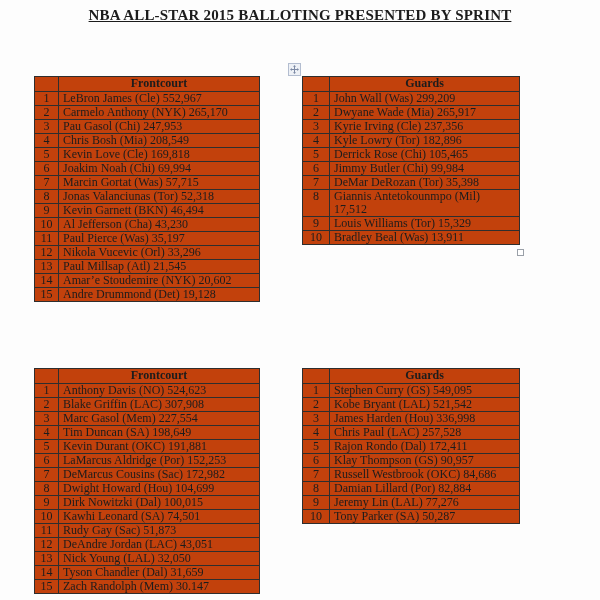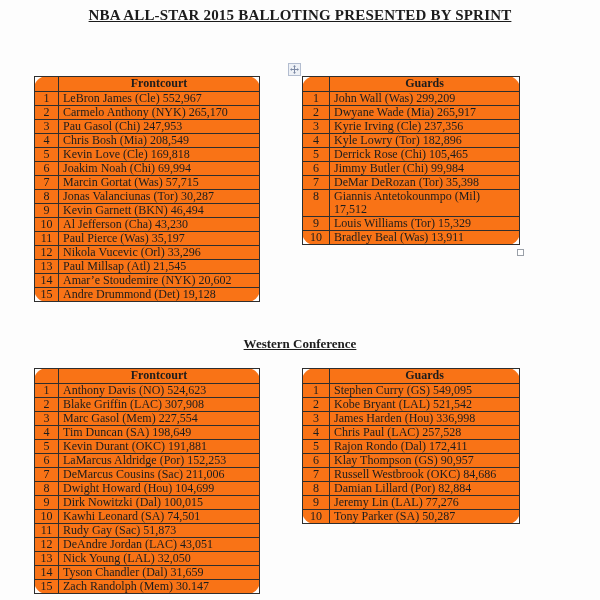--- a/index.html
+++ b/index.html
@@ -28,22 +28,21 @@
     font-size: 13px; font-weight: bold;
     text-decoration: underline;
   }
   .heading-east { top: 40px; }
   .heading-west { top: 336px; }
 
   table.ballot-table {
     position: absolute;
     border-collapse: collapse;
     table-layout: fixed;
-    background: #f97316;
-    border-radius: 13px;
+    background: #c2410c;
   }
   .ballot-table th, .ballot-table td {
     border: 1px solid #2e2e2e;
     font-size: 12px;
     line-height: 13px;
     vertical-align: top;
     overflow: hidden;
   }
   .ballot-table th {
     font-weight: bold;
@@ -122,21 +121,21 @@
         <tr>
           <td class="rank">6</td>
           <td class="entry">Joakim Noah (Chi) 69,994</td>
         </tr>
         <tr>
           <td class="rank">7</td>
           <td class="entry">Marcin Gortat (Was) 57,715</td>
         </tr>
         <tr>
           <td class="rank">8</td>
-          <td class="entry">Jonas Valanciunas (Tor) 30,287</td>
+          <td class="entry">Jonas Valanciunas (Tor) 52,318</td>
         </tr>
         <tr>
           <td class="rank">9</td>
           <td class="entry">Kevin Garnett (BKN) 46,494</td>
         </tr>
         <tr>
           <td class="rank">10</td>
           <td class="entry">Al Jefferson (Cha) 43,230</td>
         </tr>
         <tr>
@@ -225,21 +224,20 @@
         </tr>
         <tr>
           <td class="rank">10</td>
           <td class="entry">Bradley Beal (Was) 13,911</td>
         </tr>
       </tbody>
   </table>
 
   <div class="resize-handle"></div>
 
-  <div class="conf-heading heading-west">Western Conference</div>
 
   <table class="ballot-table tbl-west-fc">
     <colgroup>
         <col class="col-rank-fc">
         <col>
       </colgroup>
     <thead>
       <tr>
         <th></th>
         <th>Frontcourt</th>
@@ -265,21 +263,21 @@
         <tr>
           <td class="rank">5</td>
           <td class="entry">Kevin Durant (OKC) 191,881</td>
         </tr>
         <tr>
           <td class="rank">6</td>
           <td class="entry">LaMarcus Aldridge (Por) 152,253</td>
         </tr>
         <tr>
           <td class="rank">7</td>
-          <td class="entry">DeMarcus Cousins (Sac) 211,006</td>
+          <td class="entry">DeMarcus Cousins (Sac) 172,982</td>
         </tr>
         <tr>
           <td class="rank">8</td>
           <td class="entry">Dwight Howard (Hou) 104,699</td>
         </tr>
         <tr>
           <td class="rank">9</td>
           <td class="entry">Dirk Nowitzki (Dal) 100,015</td>
         </tr>
         <tr>

